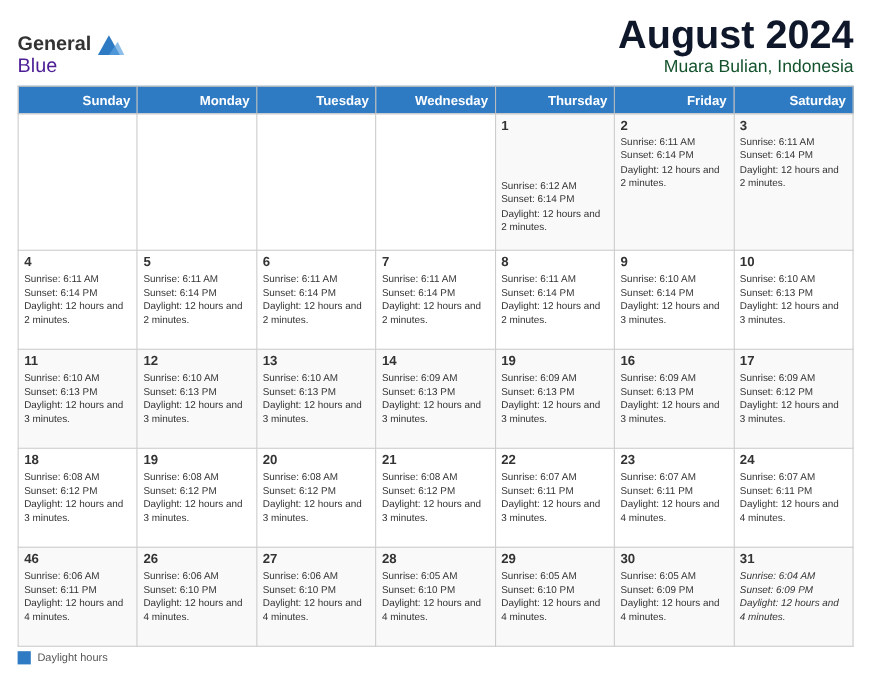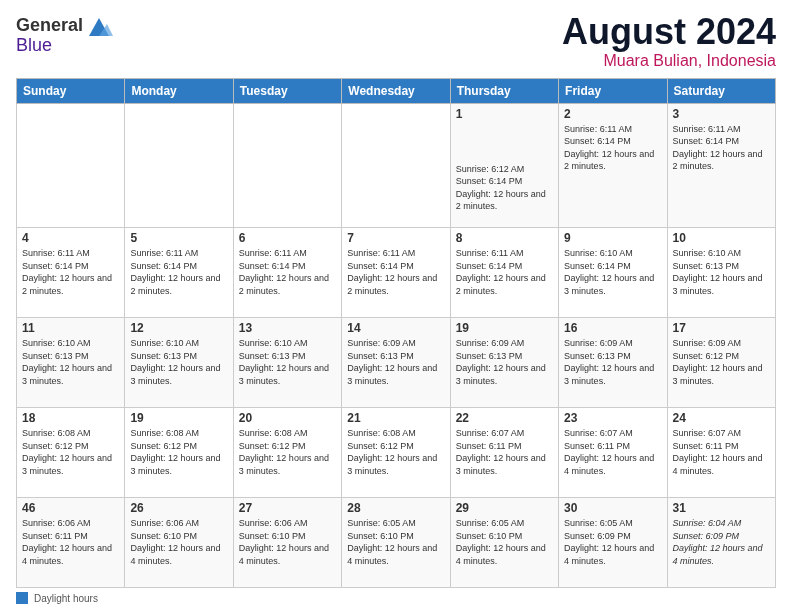--- a/index.html
+++ b/index.html
@@ -13,21 +13,21 @@
     .page {
       width: 792px;
       height: 612px;
       padding: 12px 16px 8px 16px;
       display: flex;
       flex-direction: column;
     }
     .header {
       display: flex;
       justify-content: space-between;
-      align-items: flex-start;
+      align-items: flex-end;
       margin-bottom: 8px;
       gap: 39px;
     }
     .logo {
       display: flex;
       align-items: center;
       margin-top: 4px;
     }
     .logo-text {
       display: flex;
@@ -38,34 +38,34 @@
       text-align: right;
     }
     .calendar-title {
       font-size: 36px;
       font-weight: bold;
       color: #0f172a;
       line-height: 1.1;
     }
     .calendar-subtitle {
       font-size: 16px;
-      color: #be185d;
+      color: #14532d;
     }
     .calendar-table {
       width: 100%;
       border-collapse: collapse;
       flex: 1;
       table-layout: fixed;
     }
     .calendar-table thead tr th {
       background-color: #2e7bc4;
       color: #fff;
       font-size: 12px;
       font-weight: bold;
-      text-align: left;
+      text-align: right;
       padding: 5px 6px;
       border: 1px solid #bbb;
     }
     .calendar-table tbody tr td {
       vertical-align: top;
       border: 1px solid #ccc;
       padding: 3px 5px;
       font-size: 9.5px;
       color: #333;
       background: #fff;

